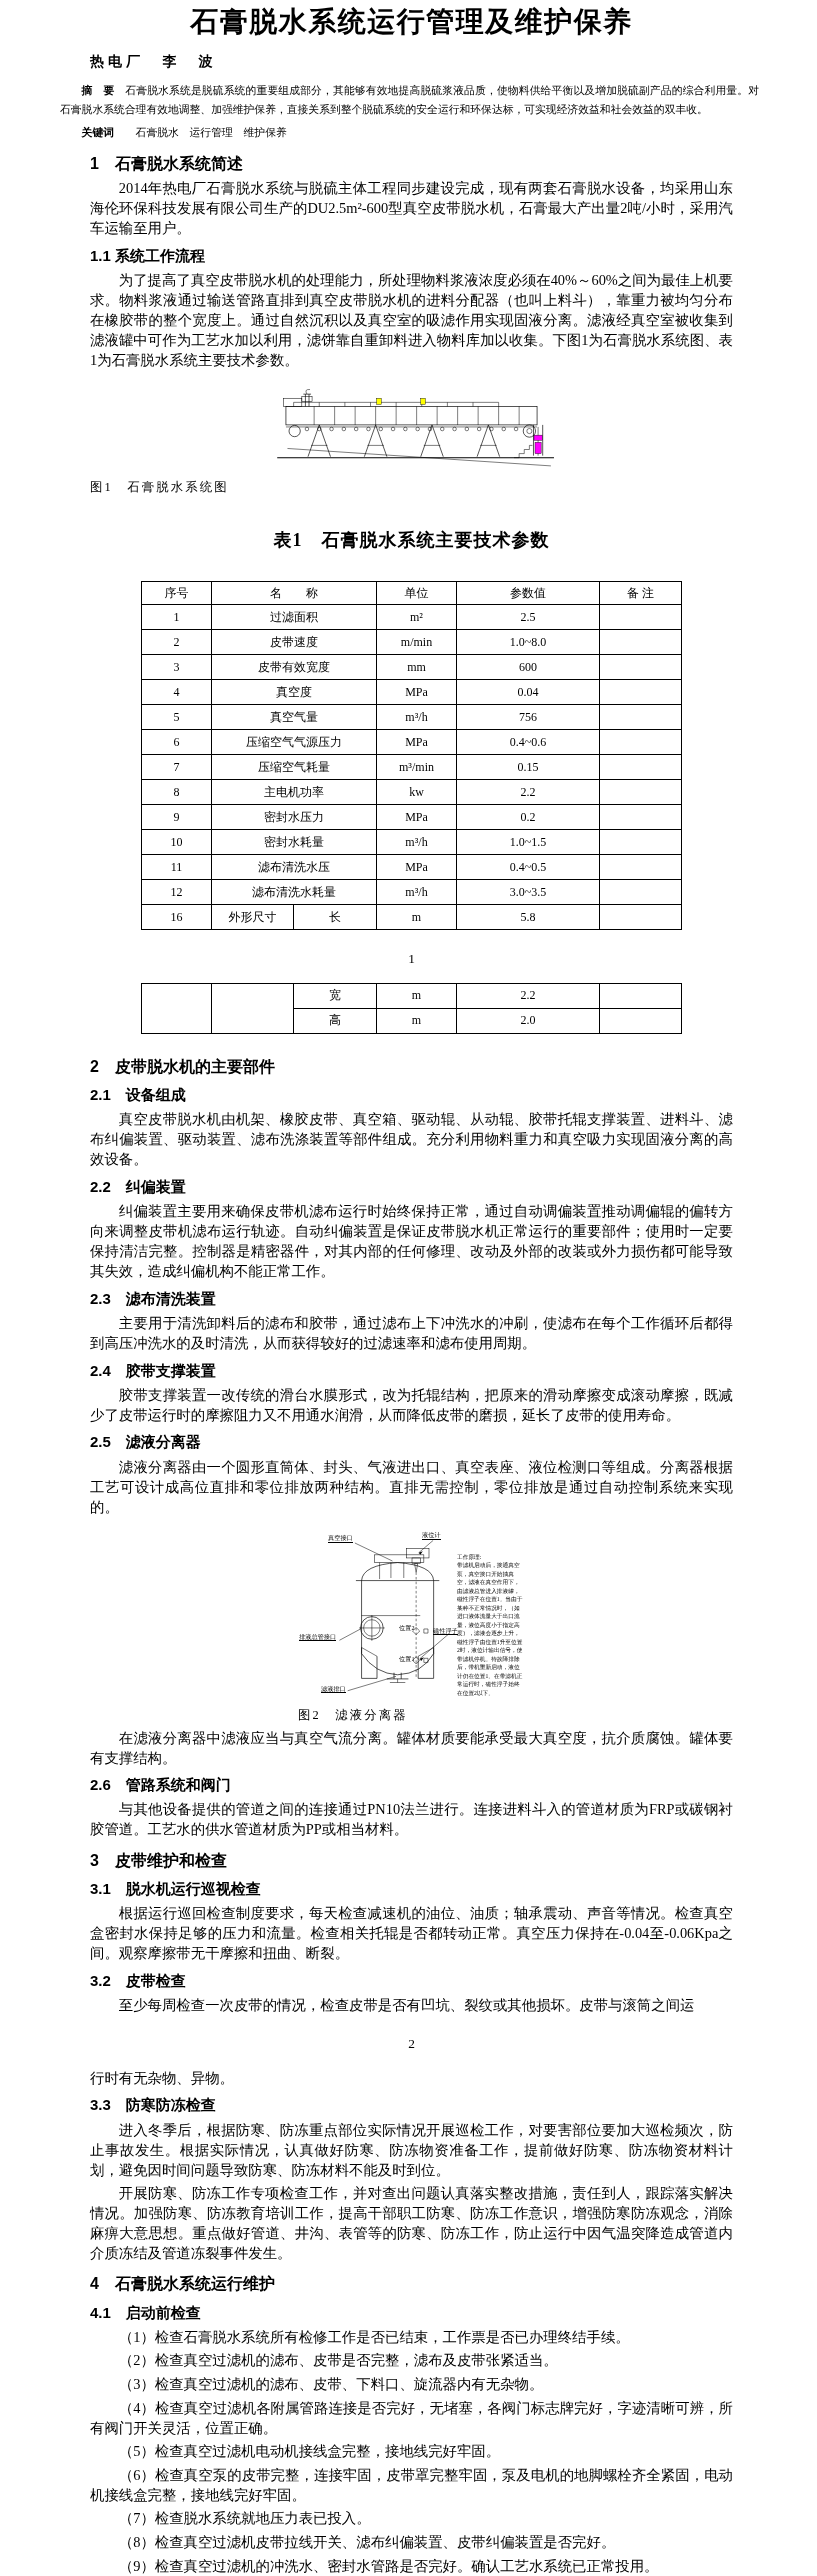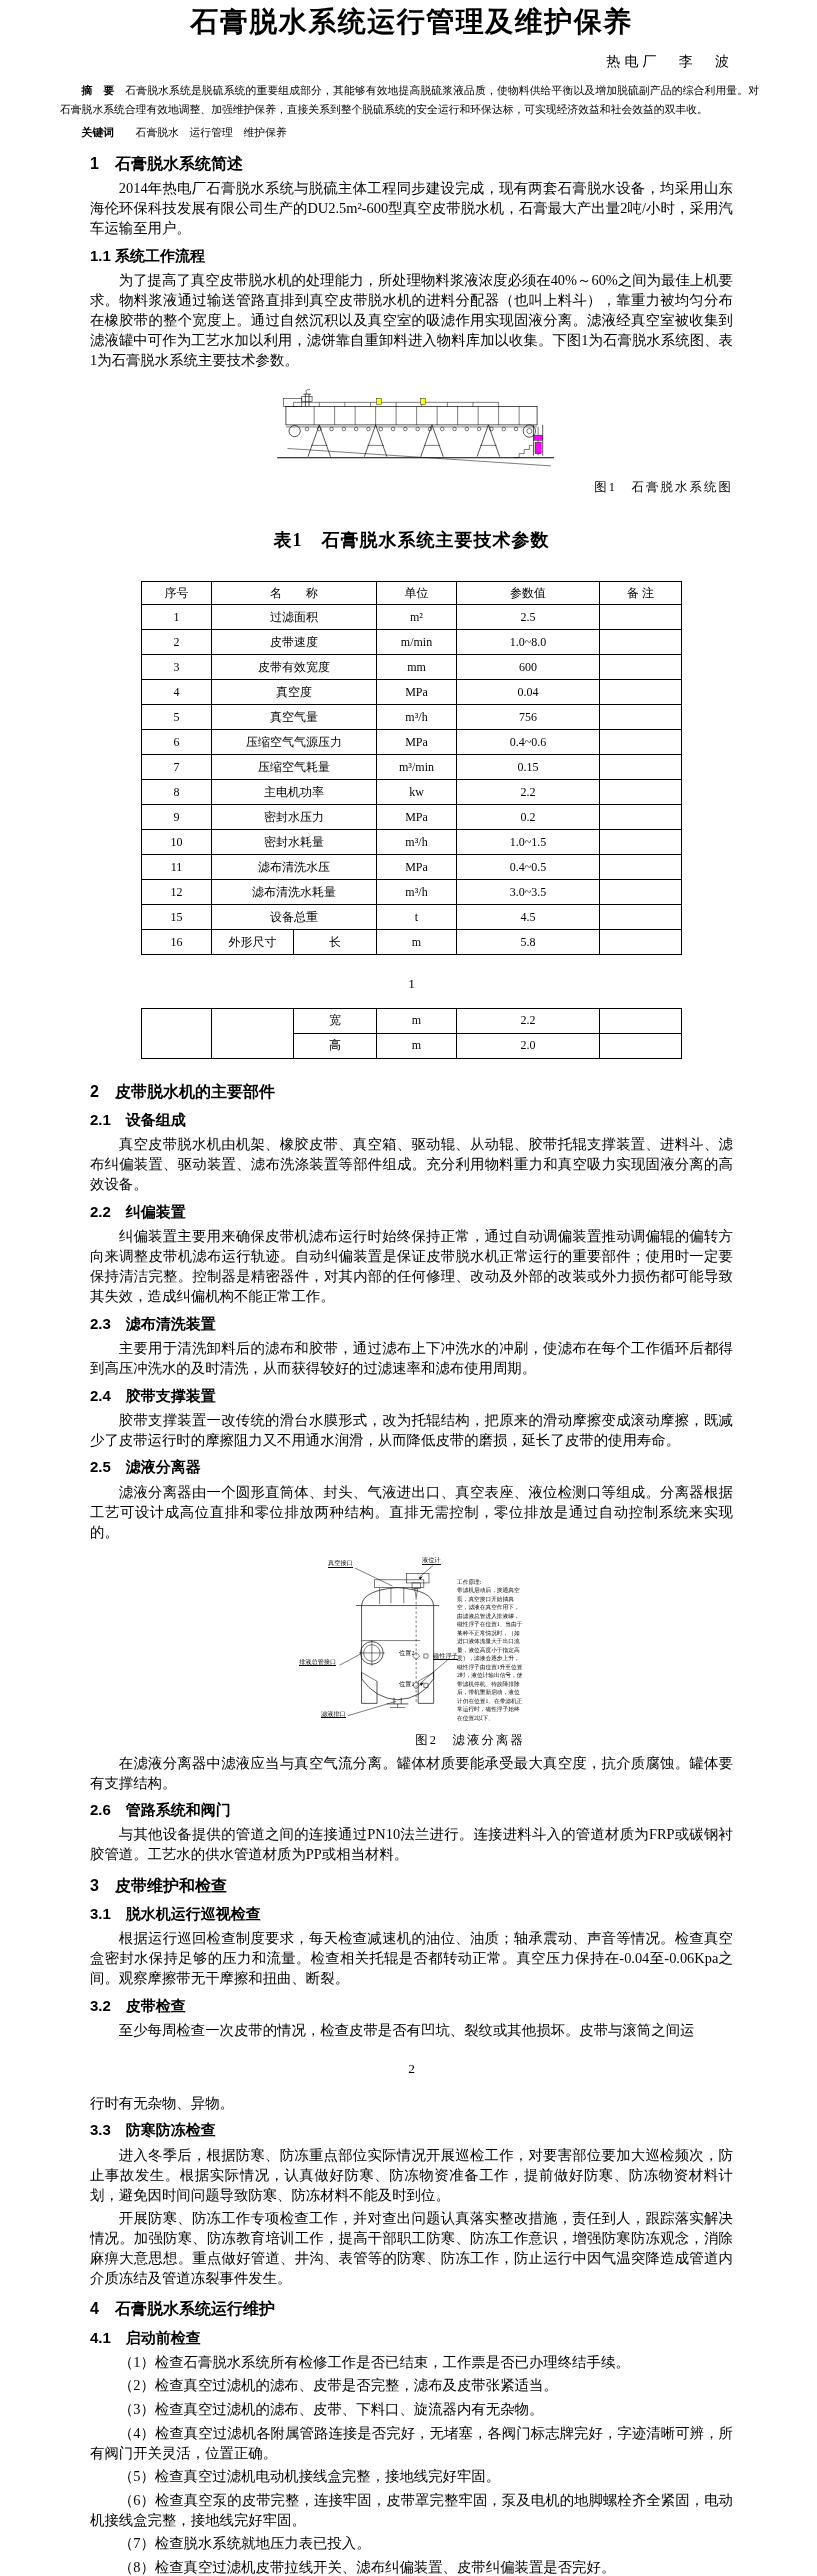--- a/index.html
+++ b/index.html
@@ -1,33 +1,33 @@
 <!DOCTYPE html>
 <html style="font-size:8.2px"><head>
 <meta charset="utf-8">
 <style>
   html,body{margin:0;padding:0;background:#ffffff;}
   .page{position:relative;width:818px;height:3056px;margin:0 auto;background:#ffffff;color:#000;
         font-family:"Liberation Serif","DejaVu Serif",serif;overflow:hidden;}
   .inner{padding:6.2px 85px 0 90px;}
   .doc-title{font-family:"Liberation Sans","DejaVu Sans",sans-serif;font-weight:bold;
              font-size:28px;line-height:32px;text-align:center;margin:0 0 13.4px 0;letter-spacing:1.5px;}
-  .author{text-align:right;font-size:14px;line-height:19.6px;margin:0 0 10.3px 0;letter-spacing:4.1px;}
+  .author{text-align:left;font-size:14px;line-height:19.6px;margin:0 0 10.3px 0;letter-spacing:4.1px;font-weight:bold;}
   .abstract,.keywords{font-size:10.8px;line-height:19px;text-align:justify;
                       margin:4px -26px 0 -30px;text-indent:2em;}
   .abstract b,.keywords b,.bio b{font-family:"Liberation Sans","DejaVu Sans",sans-serif;font-weight:bold;}
   .sec{font-family:"Liberation Sans","DejaVu Sans",sans-serif;font-weight:bold;
        font-size:16px;line-height:21.6px;margin:10.3px 0 4.1px 0;}
   .sub{font-family:"Liberation Sans","DejaVu Sans",sans-serif;font-weight:bold;
        font-size:15px;line-height:20.6px;margin:7.7px 0 3.6px 0;}
   .body{font-size:14.4px;line-height:20px;text-align:justify;text-indent:2em;margin:3.6px 0;}
   .noindent{text-indent:0;}
   .pagenum{text-align:center;font-size:13.4px;line-height:17.5px;margin:19.6px 0 15.5px 0;}
   .fig1-wrap{width:309px;margin:17.5px auto 0 auto;}
-  .fig-caption{text-align:right;font-size:12.4px;margin-top:7.2px;letter-spacing:2.1px;}
+  .fig-caption{text-align:left;font-size:12.4px;margin-top:7.2px;letter-spacing:2.1px;}
   .tbl-caption{text-align:center;font-size:18px;font-weight:bold;margin:32px 0 29px 0;letter-spacing:1px;}
   table.ptable{border-collapse:collapse;table-layout:fixed;width:540px;margin:12px auto;}
   .ptable td{border:1px solid #000;text-align:center;vertical-align:middle;
              height:24px;padding:0;font-size:12px;overflow:hidden;}
   .ptable tr.thead td{height:22px;}
   .fig2-outer{width:227px;margin:8.2px auto 0 auto;}
   .fig2-wrap{position:relative;width:227px;height:175px;}
   .fig2-wrap svg{position:absolute;left:0;top:0;}
   .fl{position:absolute;font-size:6.2px;line-height:7.2px;border-bottom:0.5px solid #000;
       padding-bottom:0.5px;white-space:nowrap;}
@@ -245,27 +245,20 @@
             <td colspan="2">滤布清洗水压</td>
         <td>MPa</td>
             <td>0.4~0.5</td>
         <td></td>
       </tr>
       <tr>
         <td>12</td>
             <td colspan="2">滤布清洗水耗量</td>
         <td>m³/h</td>
             <td>3.0~3.5</td>
-        <td></td>
-      </tr>
-      <tr>
-        <td>15</td>
-            <td colspan="2">设备总重</td>
-        <td>t</td>
-            <td>4.5</td>
         <td></td>
       </tr>
       <tr>
         <td>16</td>
         <td>外形尺寸</td>
         <td>长</td>
         <td>m</td>
         <td>5.8</td>
         <td></td>
       </tr>

